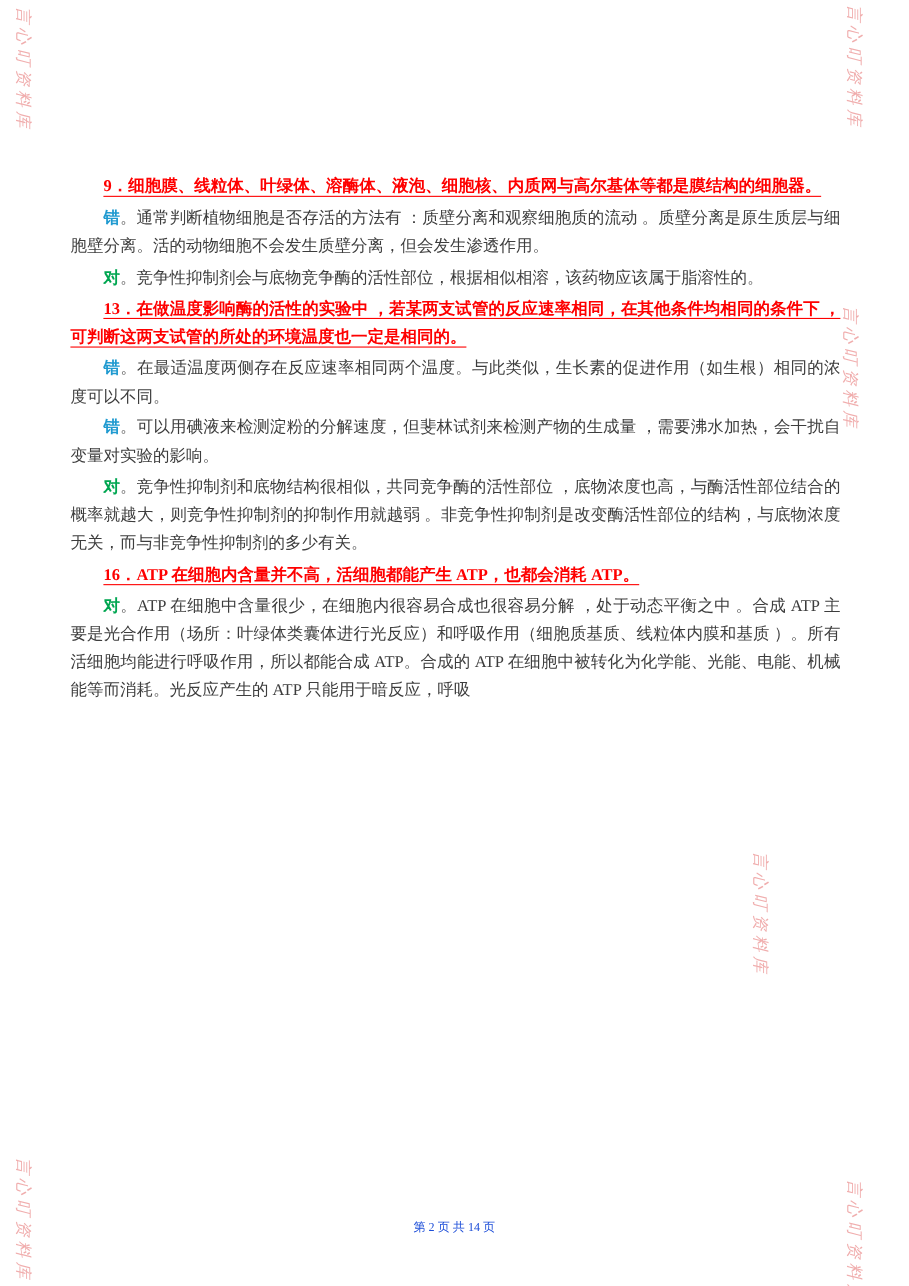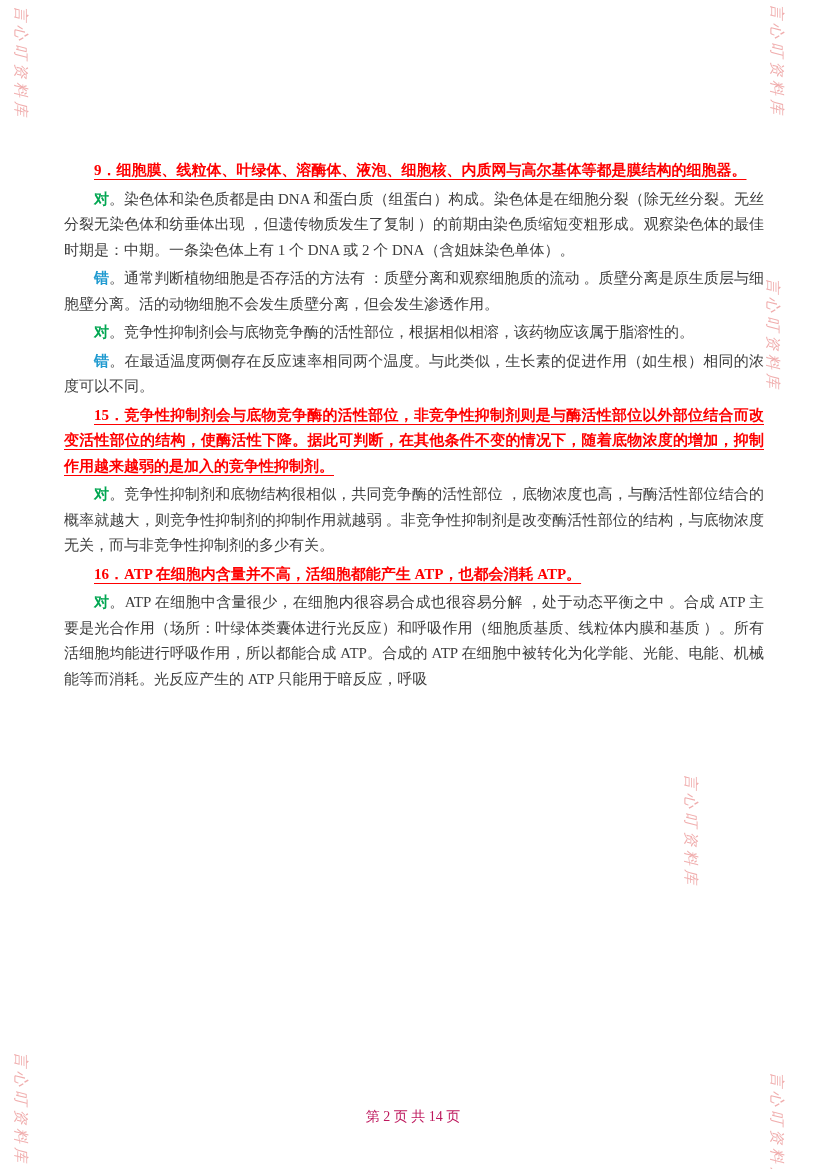--- a/index.html
+++ b/index.html
@@ -49,22 +49,22 @@
     transform: rotate(90deg);
     transform-origin: 0 0;
     pointer-events: none;
   }
   .page-footer {
     position: absolute;
     left: 0;
     right: 0;
     top: 1108px;
     text-align: center;
-    font-size: 14px;
-    color: #be185d;
+    font-size: 11px;
+    color: #1d4ed8;
     font-family: "Liberation Serif", "DejaVu Serif", serif;
   }
 </style>
 </head>
 <body>
 
 <div class="page">
 
   <span class="watermark" style="left:30px; top:6px;">言心叮资料库</span>
   <span class="watermark" style="left:786px; top:4px;">言心叮资料库</span>
@@ -73,40 +73,40 @@
   <span class="watermark" style="left:30px; top:1052px;">言心叮资料库</span>
   <span class="watermark" style="left:786px; top:1072px;">言心叮资料库</span>
 
   <main class="content">
 
     <section>
       <p class="question">9．细胞膜、线粒体、叶绿体、溶酶体、液泡、细胞核、内质网与高尔基体等都是膜结构的细胞器。</p>
     </section>
 
     <section>
-      <p class="answer"><span class="verdict right">对</span><span>。染色体和染色质都是由 DNA 和蛋白质（组蛋白）构成。染色体是在细胞分裂（除无丝分裂。无丝分裂无染色体和纺垂体出现 ，但遗传物质发生了复制 ）的前期由染色质缩短变粗形成。观察染色体的最佳时期是：中期。一条染色体上有 1 个 DNA 或 2 个 DNA（含姐妹染色单体）。</span></p>
     </section>
 
     <section>
       <p class="answer"><span class="verdict wrong">错</span><span>。通常判断植物细胞是否存活的方法有 ：质壁分离和观察细胞质的流动 。质壁分离是原生质层与细胞壁分离。活的动物细胞不会发生质壁分离，但会发生渗透作用。</span></p>
     </section>
 
     <section>
       <p class="answer"><span class="verdict right">对</span><span>。竞争性抑制剂会与底物竞争酶的活性部位，根据相似相溶，该药物应该属于脂溶性的。</span></p>
     </section>
 
     <section>
+      <p class="question">13．在做温度影响酶的活性的实验中 ，若某两支试管的反应速率相同，在其他条件均相同的条件下 ，可判断这两支试管的所处的环境温度也一定是相同的。</p>
       <p class="answer"><span class="verdict wrong">错</span><span>。在最适温度两侧存在反应速率相同两个温度。与此类似，生长素的促进作用（如生根）相同的浓度可以不同。</span></p>
     </section>
 
     <section>
+      <p class="answer"><span class="verdict wrong">错</span><span>。可以用碘液来检测淀粉的分解速度，但斐林试剂来检测产物的生成量 ，需要沸水加热，会干扰自变量对实验的影响。</span></p>
     </section>
 
     <section>
-      <p class="question">15．竞争性抑制剂会与底物竞争酶的活性部位，非竞争性抑制剂则是与酶活性部位以外部位结合而改变活性部位的结构，使酶活性下降。据此可判断，在其他条件不变的情况下，随着底物浓度的增加，抑制作用越来越弱的是加入的竞争性抑制剂。</p>
       <p class="answer"><span class="verdict right">对</span><span>。竞争性抑制剂和底物结构很相似，共同竞争酶的活性部位 ，底物浓度也高，与酶活性部位结合的概率就越大，则竞争性抑制剂的抑制作用就越弱 。非竞争性抑制剂是改变酶活性部位的结构，与底物浓度无关，而与非竞争性抑制剂的多少有关。</span></p>
     </section>
 
     <section>
       <p class="question">16．ATP 在细胞内含量并不高，活细胞都能产生 ATP，也都会消耗 ATP。</p>
       <p class="answer"><span class="verdict right">对</span><span>。ATP 在细胞中含量很少，在细胞内很容易合成也很容易分解 ，处于动态平衡之中 。合成 ATP 主要是光合作用（场所：叶绿体类囊体进行光反应）和呼吸作用（细胞质基质、线粒体内膜和基质 ）。所有活细胞均能进行呼吸作用，所以都能合成 ATP。合成的 ATP 在细胞中被转化为化学能、光能、电能、机械能等而消耗。光反应产生的 ATP 只能用于暗反应，呼吸</span></p>
     </section>
 
   </main>
 

